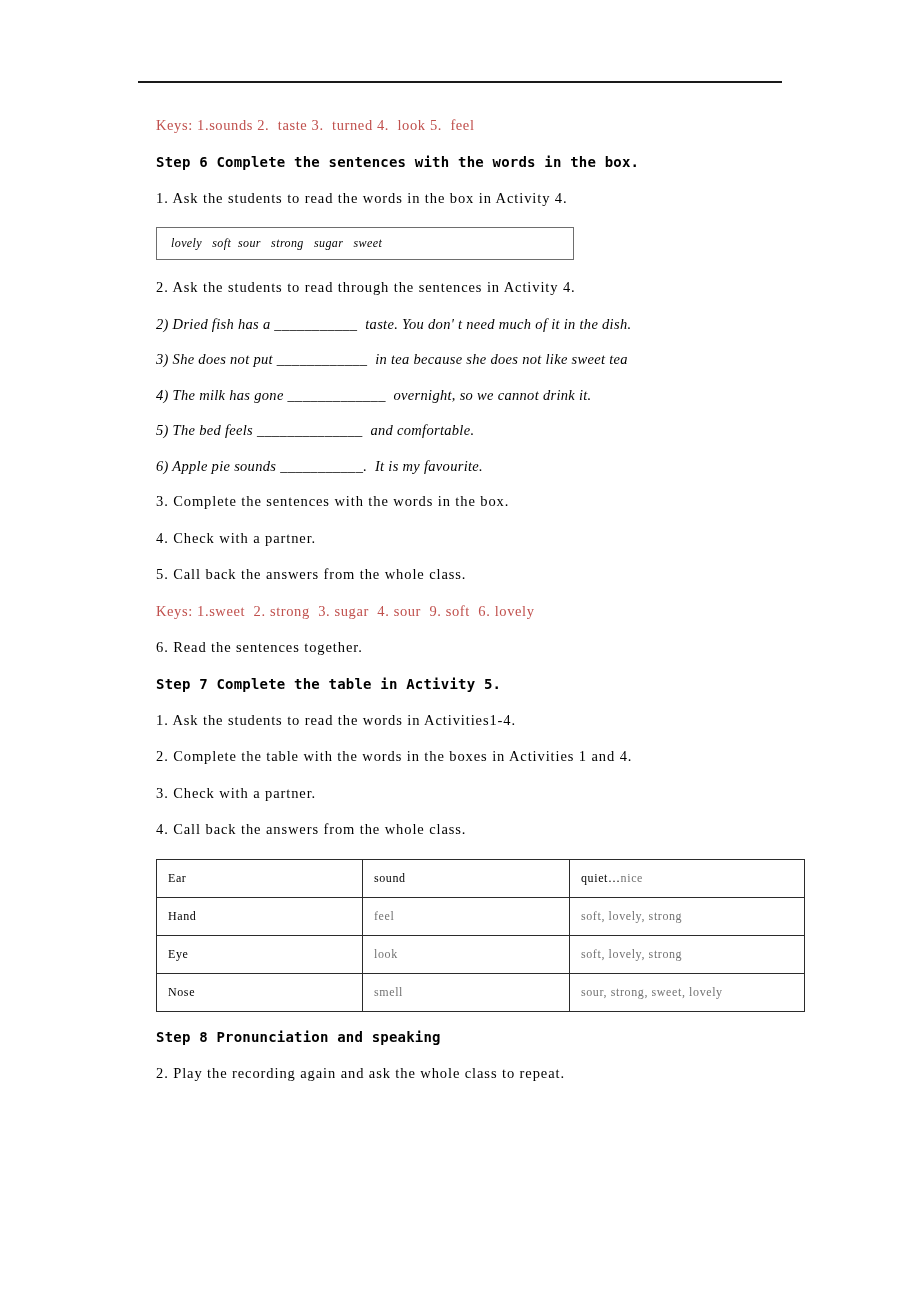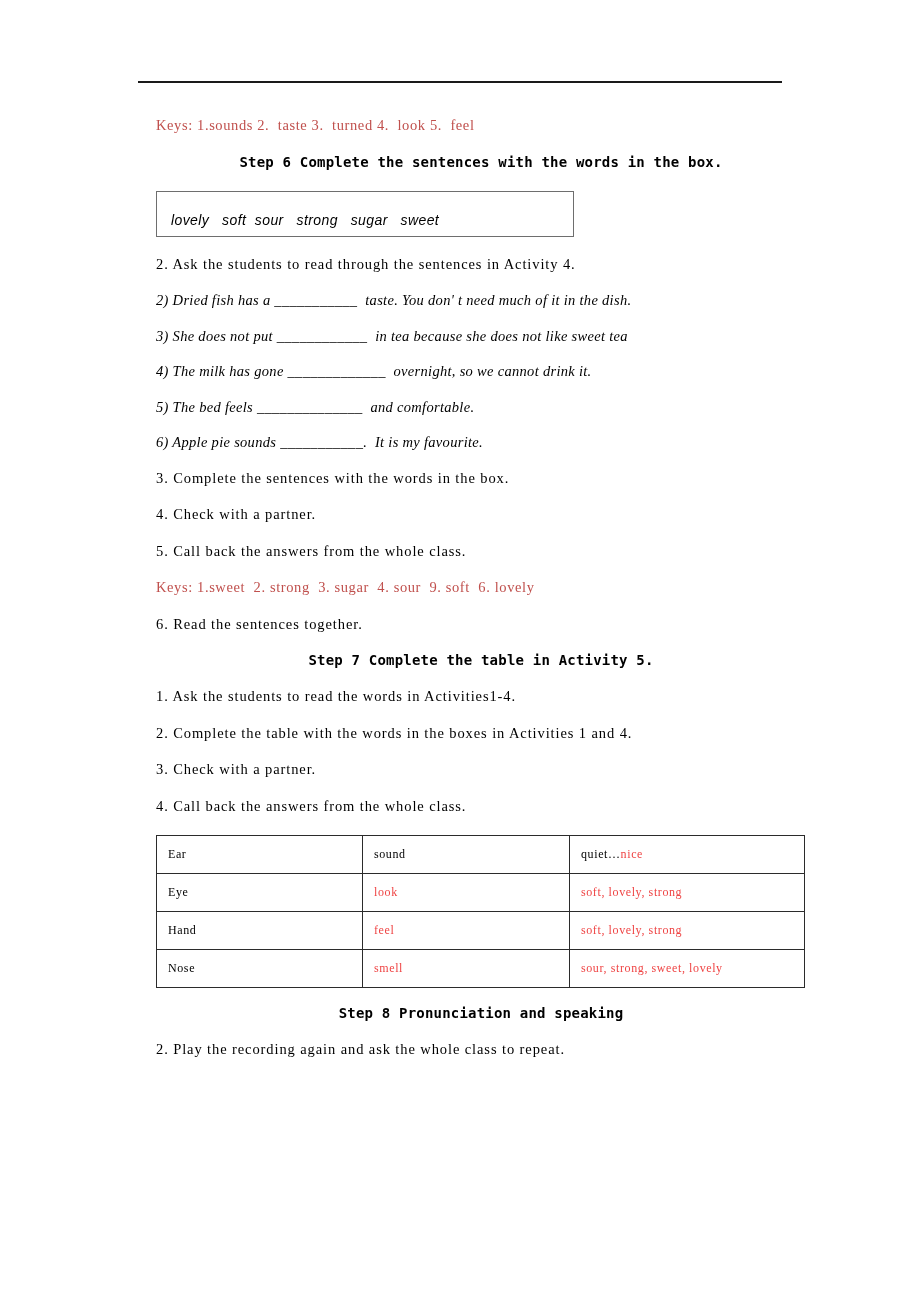--- a/index.html
+++ b/index.html
@@ -54,40 +54,39 @@
     color: #c0504d;
     margin-bottom: 22px;
   }
 
   .step-head {
     font-family: "DejaVu Sans Mono", "Liberation Mono", monospace;
     font-weight: bold;
     font-size: 14px;
     letter-spacing: 0.2px;
     margin-bottom: 22px;
-    text-align: center;
   }
 
   .numbered {
     letter-spacing: 0.9px;
     margin-bottom: 22px;
   }
 
   
   .word-box {
     box-sizing: border-box;
     width: 418px;
     border: 1.5px solid #6e6e6e;
-    padding: 20px 0 8px 14px;
+    padding: 8px 0 8px 14px;
     margin: 0 0 20px 0;
     font-style: italic;
-    font-size: 14px;
+    font-size: 12px;
     letter-spacing: 0.4px;
     white-space: pre;
-    font-family: Liberation Sans, sans-serif;
+    font-family: Liberation Serif, serif;
   }
 
   
   .sentence {
     font-style: italic;
     font-size: 14.5px;
     letter-spacing: 0.3px;
     white-space: pre-wrap;
     margin: 0 0 21px 0;
     line-height: 1.0;
@@ -107,36 +106,37 @@
     padding: 0 0 0 11px;
     font-size: 12px;
     letter-spacing: 0.6px;
     vertical-align: middle;
     font-family: "Liberation Serif", "DejaVu Serif", serif;
   }
   .col-a { width: 206px; }
   .col-b { width: 207px; }
   .col-c { width: 235px; }
 
-  .red { color: #ef4444; }
+  .red { color: #737373; }
   .blk { color: #000000; }
 </style>
 </head>
 <body>
 
 <div class="page">
 
   <div class="header-rule"></div>
 
   <div class="content">
 
     <p class="line keys">Keys: 1.sounds 2.  taste 3.  turned 4.  look 5.  feel</p>
 
     <p class="line step-head">Step 6 Complete the sentences with the words in the box.</p>
 
+    <p class="line numbered">1. Ask the students to read the words in the box in Activity 4.</p>
 
     <div class="word-box">lovely   soft  sour   strong   sugar   sweet</div>
 
     <p class="line numbered">2. Ask the students to read through the sentences in Activity 4.</p>
 
     <p class="sentence">2) Dried fish has a ___________  taste. You don' t need much of it in the dish.</p>
     <p class="sentence">3) She does not put ____________  in tea because she does not like sweet tea</p>
     <p class="sentence">4) The milk has gone _____________  overnight, so we cannot drink it.</p>
     <p class="sentence">5) The bed feels ______________  and comfortable.</p>
     <p class="sentence">6) Apple pie sounds ___________.  It is my favourite.</p>
@@ -162,27 +162,27 @@
           <col class="col-b">
           <col class="col-c">
       </colgroup>
       <tbody>
           <tr>
             <td class="blk">Ear</td>
             <td class="blk">sound</td>
             <td><span class="blk">quiet…</span><span class="red">nice</span></td>
           </tr>
           <tr>
-            <td class="blk">Eye</td>
-            <td class="red">look</td>
+            <td class="blk">Hand</td>
+            <td class="red">feel</td>
             <td class="red">soft, lovely, strong</td>
           </tr>
           <tr>
-            <td class="blk">Hand</td>
-            <td class="red">feel</td>
+            <td class="blk">Eye</td>
+            <td class="red">look</td>
             <td class="red">soft, lovely, strong</td>
           </tr>
           <tr>
             <td class="blk">Nose</td>
             <td class="red">smell</td>
             <td class="red">sour, strong, sweet, lovely</td>
           </tr>
         </tbody>
     </table>
 

